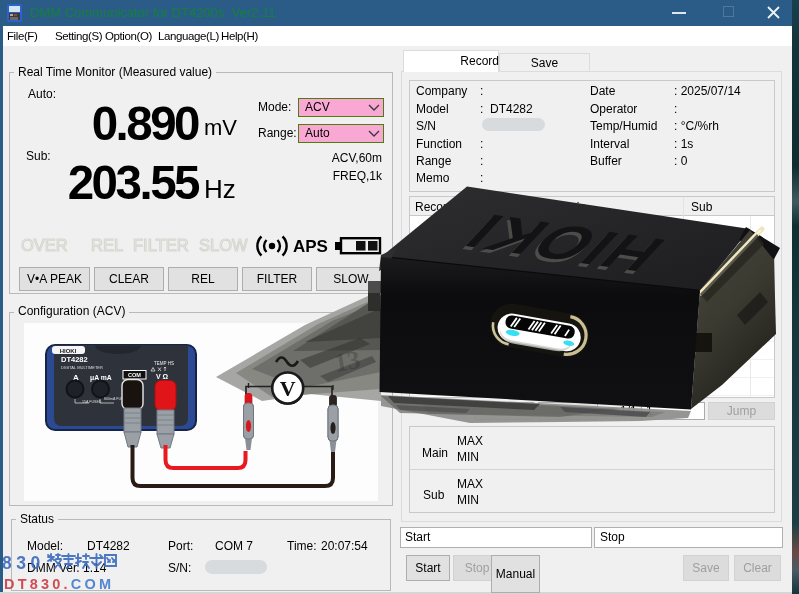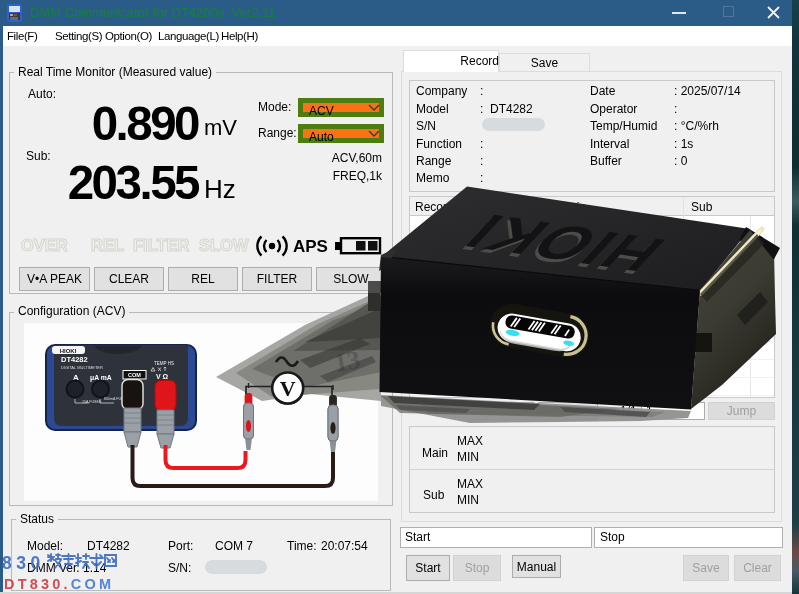--- a/index.html
+++ b/index.html
@@ -5,22 +5,22 @@
 *{margin:0;padding:0;box-sizing:border-box}
 html,body{width:799px;height:594px;overflow:hidden}
 body{position:relative;font-family:"Liberation Sans",sans-serif;background:#f0f0f0;color:#000}
 .ab{position:absolute}
 .t12{font-size:12px;line-height:13px;white-space:nowrap}
 .menu{font-size:11.5px;line-height:13px;letter-spacing:-0.4px;white-space:nowrap}
 .gb{position:absolute;border:1px solid #b9b9b9}
 .gl{position:absolute;background:#f0f0f0;padding:0 4px;font-size:12px;line-height:13px;white-space:nowrap}
 .btn{position:absolute;background:#e1e1e1;border:1px solid #adadad;font-size:12px;display:flex;align-items:center;justify-content:center;white-space:nowrap}
 .btn.dis{background:#dcdcdc;border-color:#d2d2d2;color:#9f9f9f}
-.combo{position:absolute;background:#f97316;border:5px solid #4d7c0f;font-size:12px;line-height:16px;padding-left:6px}
-.ghost{position:absolute;font-size:16.5px;font-weight:bold;letter-spacing:0;color:#f3f3f1;-webkit-text-stroke:1.1px #d6d6d0;white-space:nowrap}
+.combo{position:absolute;background:#f9a8d4;border:1px solid #4d7c0f;font-size:12px;line-height:16px;padding-left:6px}
+.ghost{position:absolute;font-size:16.5px;font-weight:normal;letter-spacing:0;color:#f3f3f1;-webkit-text-stroke:1.1px #d6d6d0;white-space:nowrap}
 .pill{position:absolute;background:#d8dbdd;border-radius:7px}
 </style>
 </head>
 <body>
 
 <div class="ab" style="left:0;top:0;width:792px;height:26px;background:#2b5c88"></div>
 <div class="ab" style="left:6px;top:4px;width:18px;height:18px">
 <svg width="18" height="18" viewBox="0 0 18 18">
 <rect x="1" y="0" width="15" height="18" rx="2" fill="#2f5fd0"></rect>
 <rect x="3" y="2" width="11" height="6" fill="#cfe7ee"></rect>
@@ -224,21 +224,21 @@
 <div class="ab t12" style="left:457px;top:478px">MAX</div>
 <div class="ab t12" style="left:457px;top:494px">MIN</div>
 
 <div class="ab" style="left:400px;top:527px;width:192px;height:21px;background:#fff;border:1px solid #b0b0b0"></div>
 <div class="ab t12" style="left:405px;top:531px">Start</div>
 <div class="ab" style="left:594px;top:527px;width:189px;height:21px;background:#fff;border:1px solid #b0b0b0"></div>
 <div class="ab t12" style="left:600px;top:531px">Stop</div>
 
 <div class="btn" style="left:406px;top:555px;width:44px;height:26px">Start</div>
 <div class="btn dis" style="left:453px;top:555px;width:48px;height:26px">Stop</div>
-<div class="btn" style="left:512px;top:555px;width:49px;height:23px">Manual</div>
+<div class="btn" style="left:491px;top:555px;width:49px;height:38px">Manual</div>
 <div class="btn dis" style="left:683px;top:555px;width:46px;height:26px">Save</div>
 <div class="btn dis" style="left:734px;top:555px;width:47px;height:26px">Clear</div>
 
 <svg class="ab" style="left:0;top:0;pointer-events:none" width="799" height="594" viewBox="0 0 799 594">
 <defs>
 <linearGradient id="gTop" x1="0" y1="0" x2="1" y2="1">
  <stop offset="0" stop-color="#2e2e30"></stop>
         <stop offset="1" stop-color="#1d1d1f"></stop>
 </linearGradient>
 <linearGradient id="gFront" x1="0" y1="0" x2="0" y2="1">

